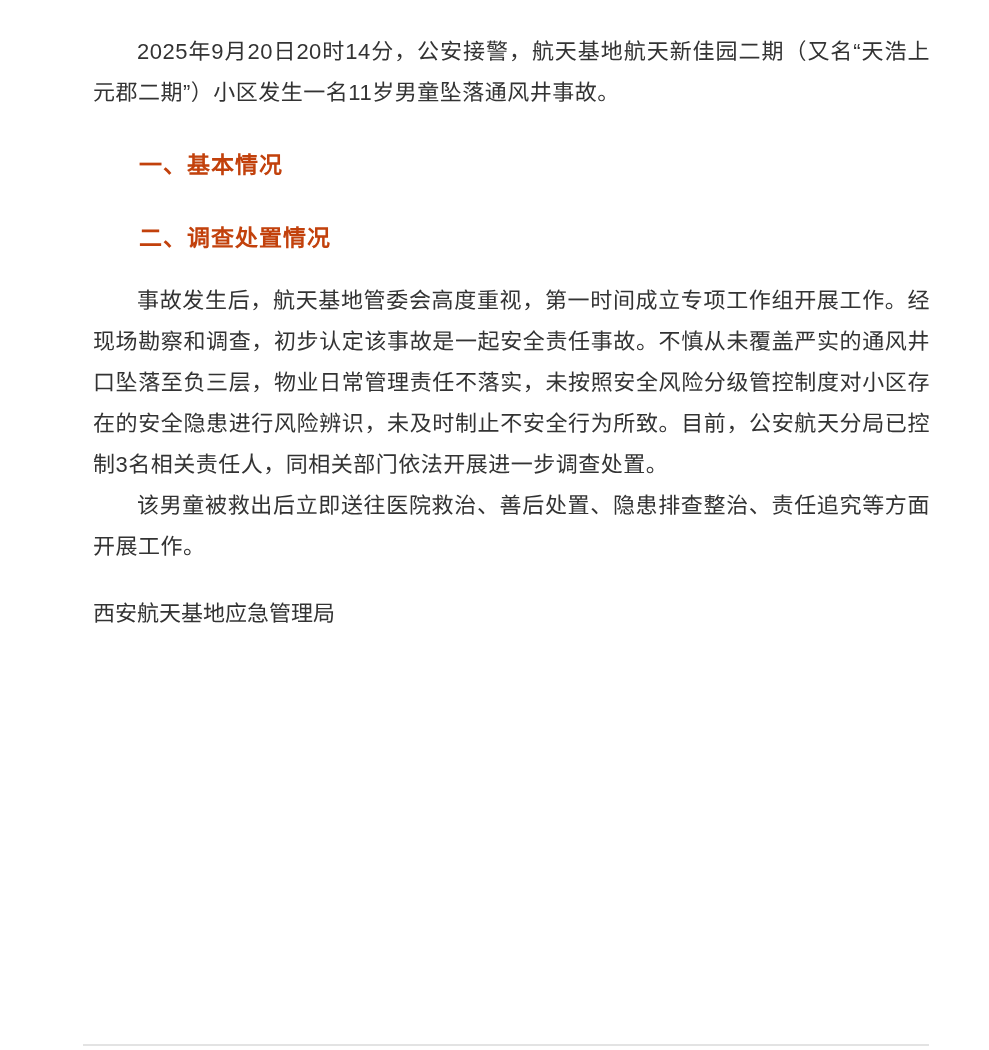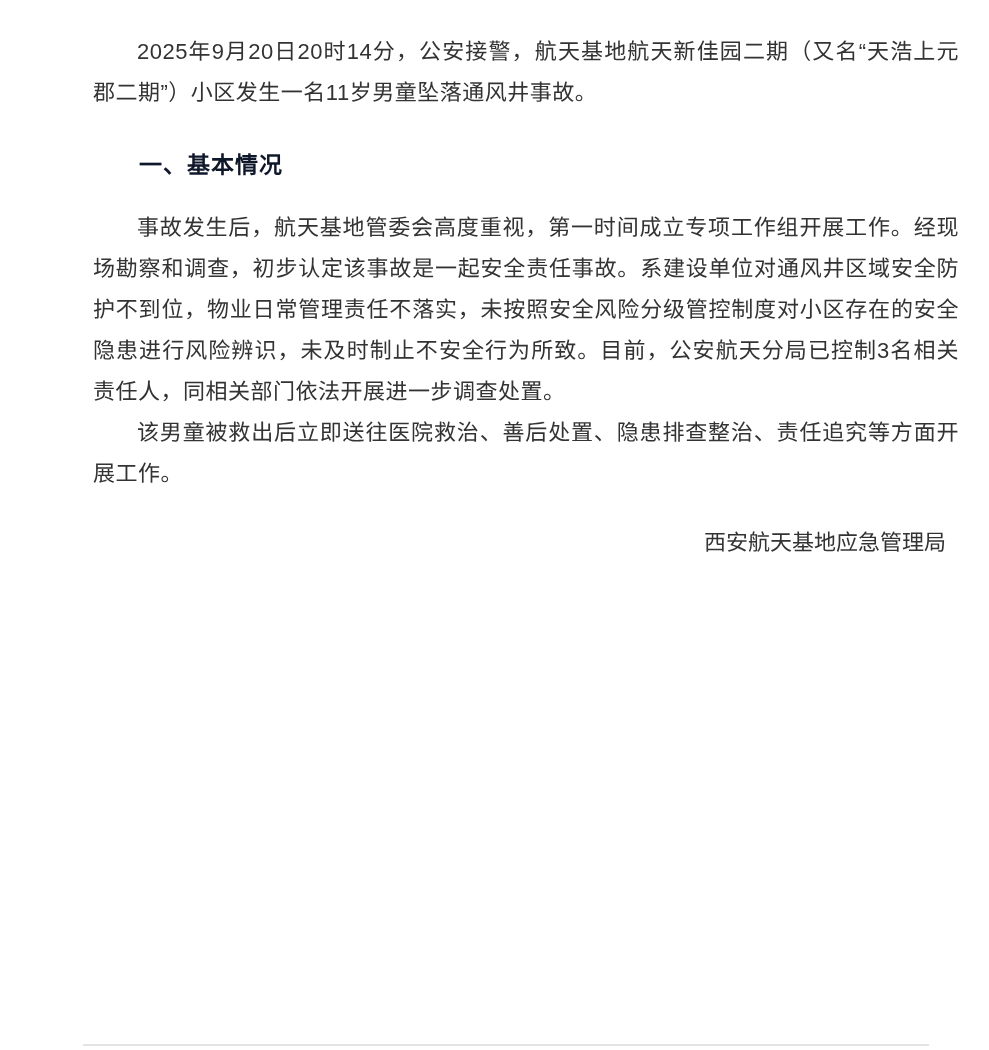--- a/index.html
+++ b/index.html
@@ -10,44 +10,45 @@
   body {
     width: 989px;
     height: 1050px;
     position: relative;
     overflow: hidden;
     font-family: "Liberation Sans", "DejaVu Sans", sans-serif;
   }
   .page {
     box-sizing: border-box;
     width: 989px;
-    padding: 31px 30px 0 93px;
+    padding: 31px 59px 0 93px;
     color: #333333;
     font-size: 22px;
     line-height: 41px;
     text-align: justify;
   }
   .page p {
     margin: 0;
     text-indent: 2em;
     letter-spacing: 0.5px;
   }
   .page h2 {
     margin: 32px 0 21px 0;
     font-size: 23px;
     line-height: 41px;
     font-weight: bold;
-    color: #0f172a;
+    color: #c2410c;
     text-indent: 2em;
     letter-spacing: 1px;
   }
   .signature {
     margin-top: 28px;
     padding-right: 13px;
-    text-align: right;
+    text-align: left;
+    font-family: Liberation Mono, monospace;
   }
   .signature div {
     line-height: 41px;
   }
   .bottom-divider {
     position: absolute;
     left: 83px;
     top: 1044px;
     width: 846px;
     height: 2px;
@@ -57,22 +58,23 @@
 </head>
 <body>
 
 <div class="page">
 
   <p>2025年9月20日20时14分，公安接警，航天基地航天新佳园二期（又名“天浩上元郡二期”）小区发生一名11岁男童坠落通风井事故。</p>
 
   <h2>一、基本情况</h2>
 
 
+  <h2>二、调查处置情况</h2>
 
-  <p>事故发生后，航天基地管委会高度重视，第一时间成立专项工作组开展工作。经现场勘察和调查，初步认定该事故是一起安全责任事故。系建设单位对通风井区域安全防护不到位，物业日常管理责任不落实，未按照安全风险分级管控制度对小区存在的安全隐患进行风险辨识，未及时制止不安全行为所致。目前，公安航天分局已控制3名相关责任人，同相关部门依法开展进一步调查处置。</p>
+  <p>事故发生后，航天基地管委会高度重视，第一时间成立专项工作组开展工作。经现场勘察和调查，初步认定该事故是一起安全责任事故。不慎从未覆盖严实的通风井口坠落至负三层，物业日常管理责任不落实，未按照安全风险分级管控制度对小区存在的安全隐患进行风险辨识，未及时制止不安全行为所致。目前，公安航天分局已控制3名相关责任人，同相关部门依法开展进一步调查处置。</p>
 
 
   <p>该男童被救出后立即送往医院救治、善后处置、隐患排查整治、责任追究等方面开展工作。</p>
 
   <div class="signature">
     <div>西安航天基地应急管理局</div>
   </div>
 
 </div>
 

